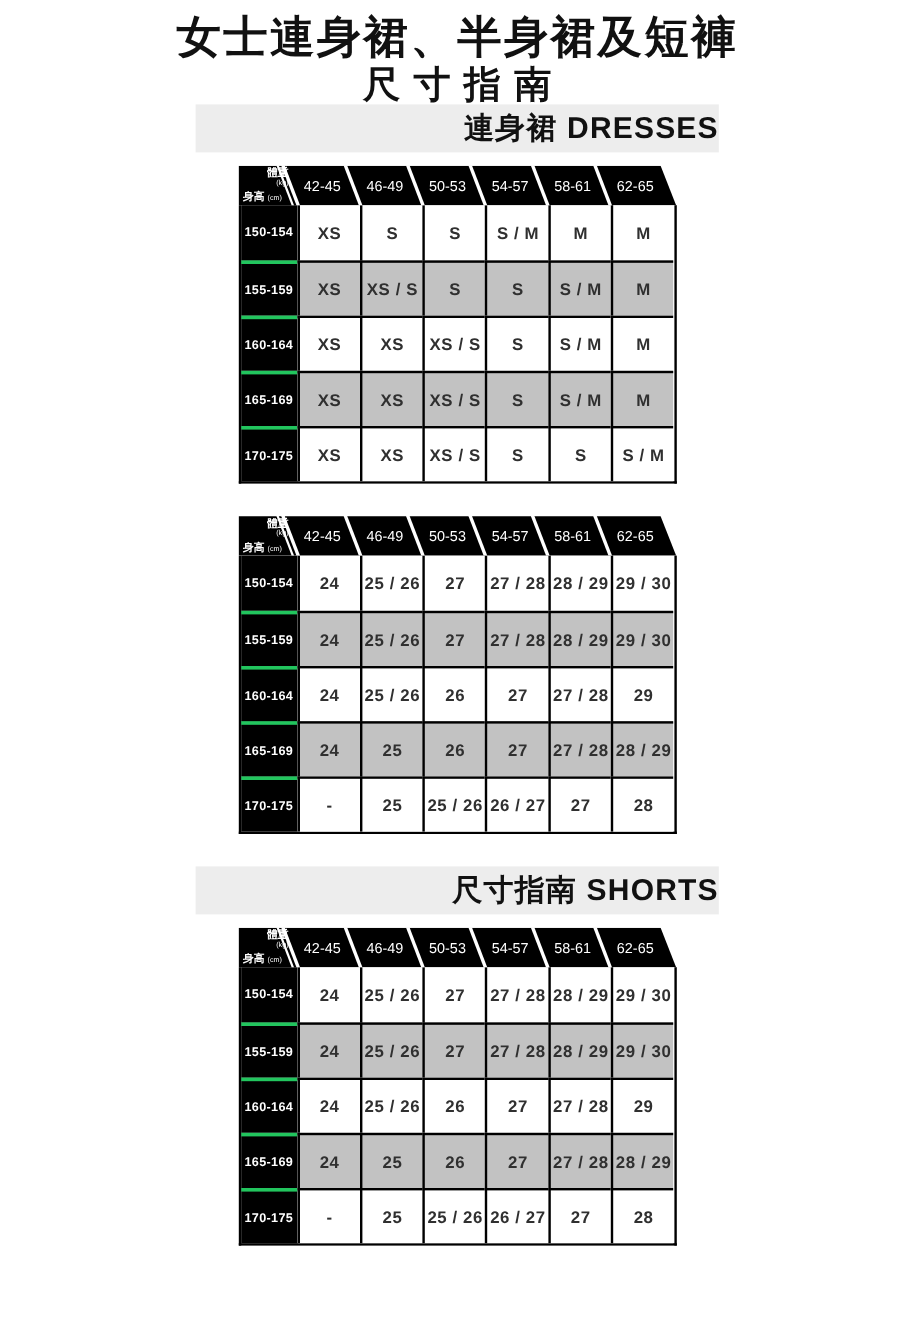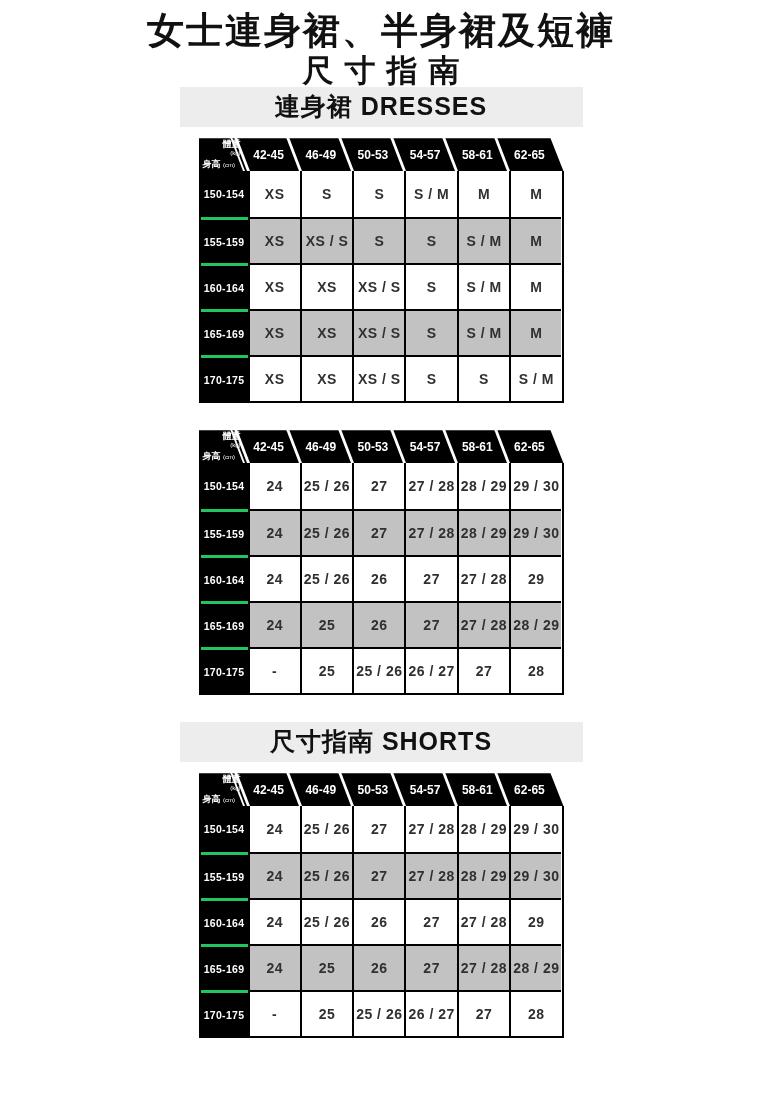--- a/index.html
+++ b/index.html
@@ -11,38 +11,38 @@
   }
   
   .main-title { text-align:center; font-weight:700; color:#111; line-height:1.15; }
   .main-title .line1 { display:block; font-size:37px; letter-spacing:2px; }
   .main-title .line2 { display:block; font-size:31px; letter-spacing:11px; text-indent:11px; }
 
   
   .section { margin-top:-1px; }
   .section + .section { margin-top:27px; }
   .band {
-    width:403px; margin:0 auto; background:#ededed;
-    text-align:center; padding:3px 0 4px 0;
+    width:436px; margin:0 auto; background:#ededed;
+    text-align:right; padding:3px 0 4px 0;
   }
   .band h2 { font-size:25px; font-weight:700; color:#111; letter-spacing:1px; }
 
   
   .tbl { width:365px; margin:11px auto 0 auto; }
 
   
   .thead { position:relative; height:33px; }
   .thead-bg {
     position:absolute; inset:0; background:#000;
     clip-path: polygon(0 0, calc(100% - 13px) 0, 100% 100%, 0 100%);
   }
   .hcell {
     position:absolute; top:0; height:100%;
     display:flex; align-items:center; justify-content:center;
-    color:#fff; font-size:12px; font-weight:700; padding-right:11px;
+    color:#fff; font-size:12px; font-weight:400; padding-right:11px;
     white-space:nowrap;
   }
   .hsep {
     position:absolute; top:0; width:3px; height:100%; background:#fff;
     transform-origin:bottom center; transform:skewX(21deg);
   }
   .corner { position:absolute; left:0; top:0; width:49px; height:100%; color:#fff; }
   .corner-weight { position:absolute; top:2px; right:7px; font-size:9px; font-weight:700; line-height:1; text-align:right; }
   .corner-weight em { display:block; font-style:normal; font-size:6px; margin-top:1px; font-weight:400; }
   .corner-height { position:absolute; bottom:2px; left:4px; font-size:9px; font-weight:700; line-height:1; }

